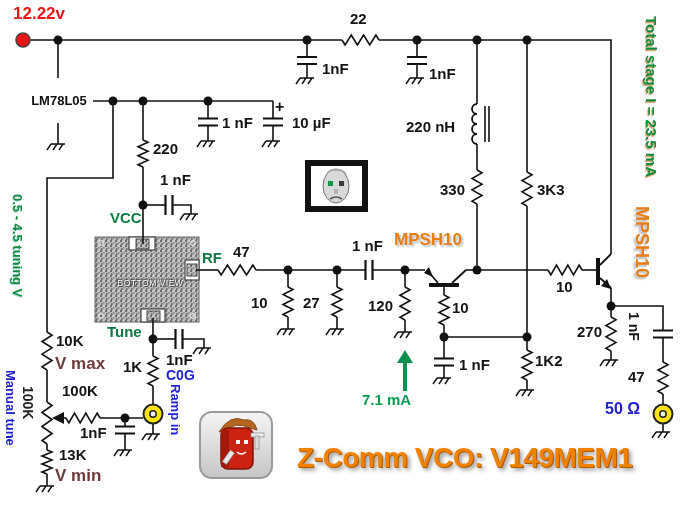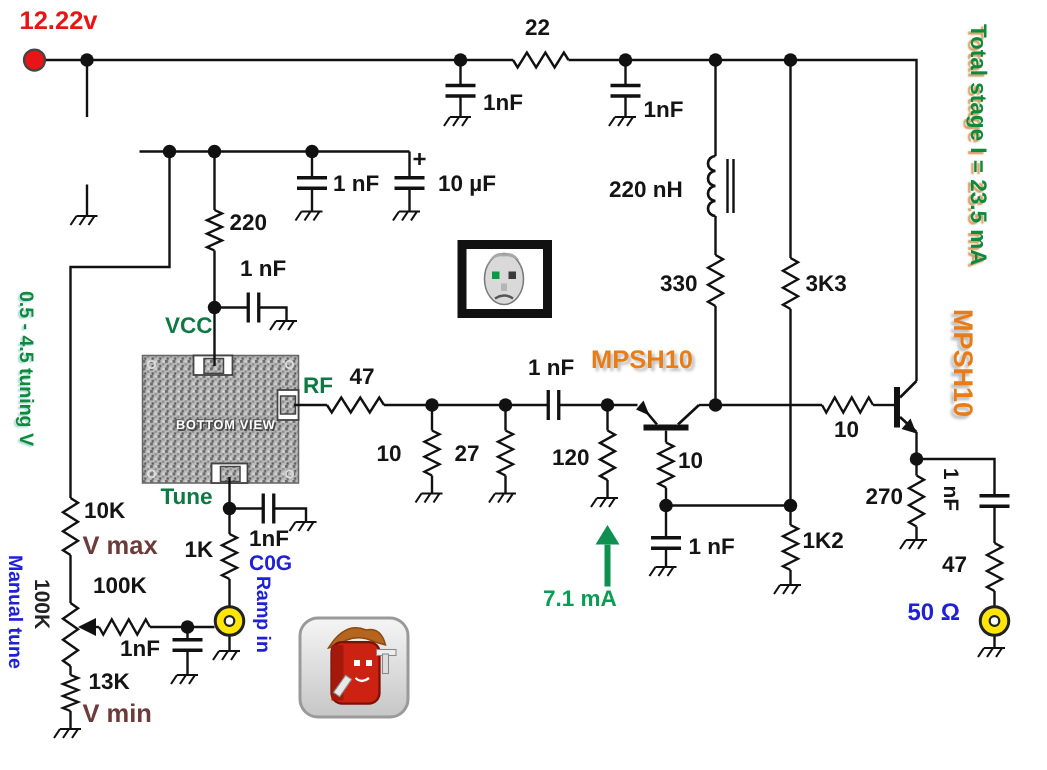--- a/index.html
+++ b/index.html
@@ -18,21 +18,21 @@
   .vgreen{color:#0f8a3c;font-size:15px;text-shadow:1.5px 1.5px 1px rgba(195,115,35,.7);}
   .vtune{color:#0f8a3c;font-size:13px;text-shadow:1px 1px 1px rgba(110,190,190,.55);}
   .vorange{color:#e87d18;font-size:18px;text-shadow:2px 2px 2px rgba(140,140,140,.6);}
   .vblue{color:#2020d8;font-size:13px;}
   .vdark{color:#222;font-size:14px;}
   .plus{font-size:16px;}
   .title{font-size:28px;color:#f08200;letter-spacing:-0.5px;
          text-shadow:1px 1px 0 #b05a00, 3px 3px 4px rgba(120,120,120,.85);}
   .regbox{position:absolute;left:25px;top:78px;width:68px;height:45px;display:flex;
           align-items:center;justify-content:center;font-weight:bold;font-size:13px;color:#111;}
-  .bview{position:absolute;left:100px;top:278px;width:101px;text-align:center;font-weight:bold;
+  .bview{position:absolute;left:100px;top:278px;width:101px;text-align:center;font-weight:normal;
          font-size:8.5px;letter-spacing:.5px;color:#fff;
          text-shadow:1px 1px 0 #444,-1px -1px 0 #555,0 0 2px #333;}
 </style>
 </head>
 <body>
 
 <div id="stage">
 
   <svg id="schem" width="698" height="513" viewBox="0 0 698 513">
     <defs>
@@ -235,20 +235,21 @@
       <circle cx="153" cy="414" r="3.2" fill="#fff" stroke="#222" stroke-width="1.5"></circle>
       <circle cx="663" cy="414" r="9.5" fill="#ffe50a" stroke="#222" stroke-width="2"></circle>
       <circle cx="663" cy="414" r="3.2" fill="#fff" stroke="#222" stroke-width="1.5"></circle>
     </svg>
 
   <div class="labels">
     <span class="lbl red" style="left:13px;top:5px">12.22v</span>
     <span class="lbl" style="left:350px;top:11px">22</span>
     <span class="lbl" style="left:322px;top:61px">1nF</span>
     <span class="lbl" style="left:429px;top:66px">1nF</span>
+    <div class="regbox">LM78L05</div>
     <span class="lbl" style="left:222px;top:115px">1 nF</span>
     <span class="lbl plus" style="left:275px;top:99px">+</span>
     <span class="lbl" style="left:292px;top:115px">10 µF</span>
     <span class="lbl" style="left:153px;top:141px">220</span>
     <span class="lbl" style="left:160px;top:172px">1 nF</span>
 
     <span class="lbl dgreen" style="left:110px;top:210px">VCC</span>
     <span class="lbl dgreen" style="left:202px;top:250px">RF</span>
     <span class="lbl dgreen" style="left:107px;top:324px">Tune</span>
     <div class="bview">BOTTOM VIEW</div>
@@ -283,14 +284,15 @@
     <span class="lbl vtext vblue" style="left:4px;top:370px">Manual tune</span>
     <span class="lbl" style="left:62px;top:383px">100K</span>
     <span class="lbl" style="left:80px;top:425px">1nF</span>
     <span class="lbl" style="left:59px;top:447px">13K</span>
     <span class="lbl maroon" style="left:55px;top:467px">V min</span>
     <span class="lbl" style="left:123px;top:359px">1K</span>
     <span class="lbl" style="left:166px;top:352px">1nF</span>
     <span class="lbl blue" style="left:166px;top:368px;font-size:14px">C0G</span>
     <span class="lbl vtext vblue" style="left:169px;top:384px">Ramp in</span>
 
+    <span class="lbl title" style="left:297px;top:444px">Z-Comm VCO: V149MEM1</span>
   </div>
 </div>
 
 </body></html>

